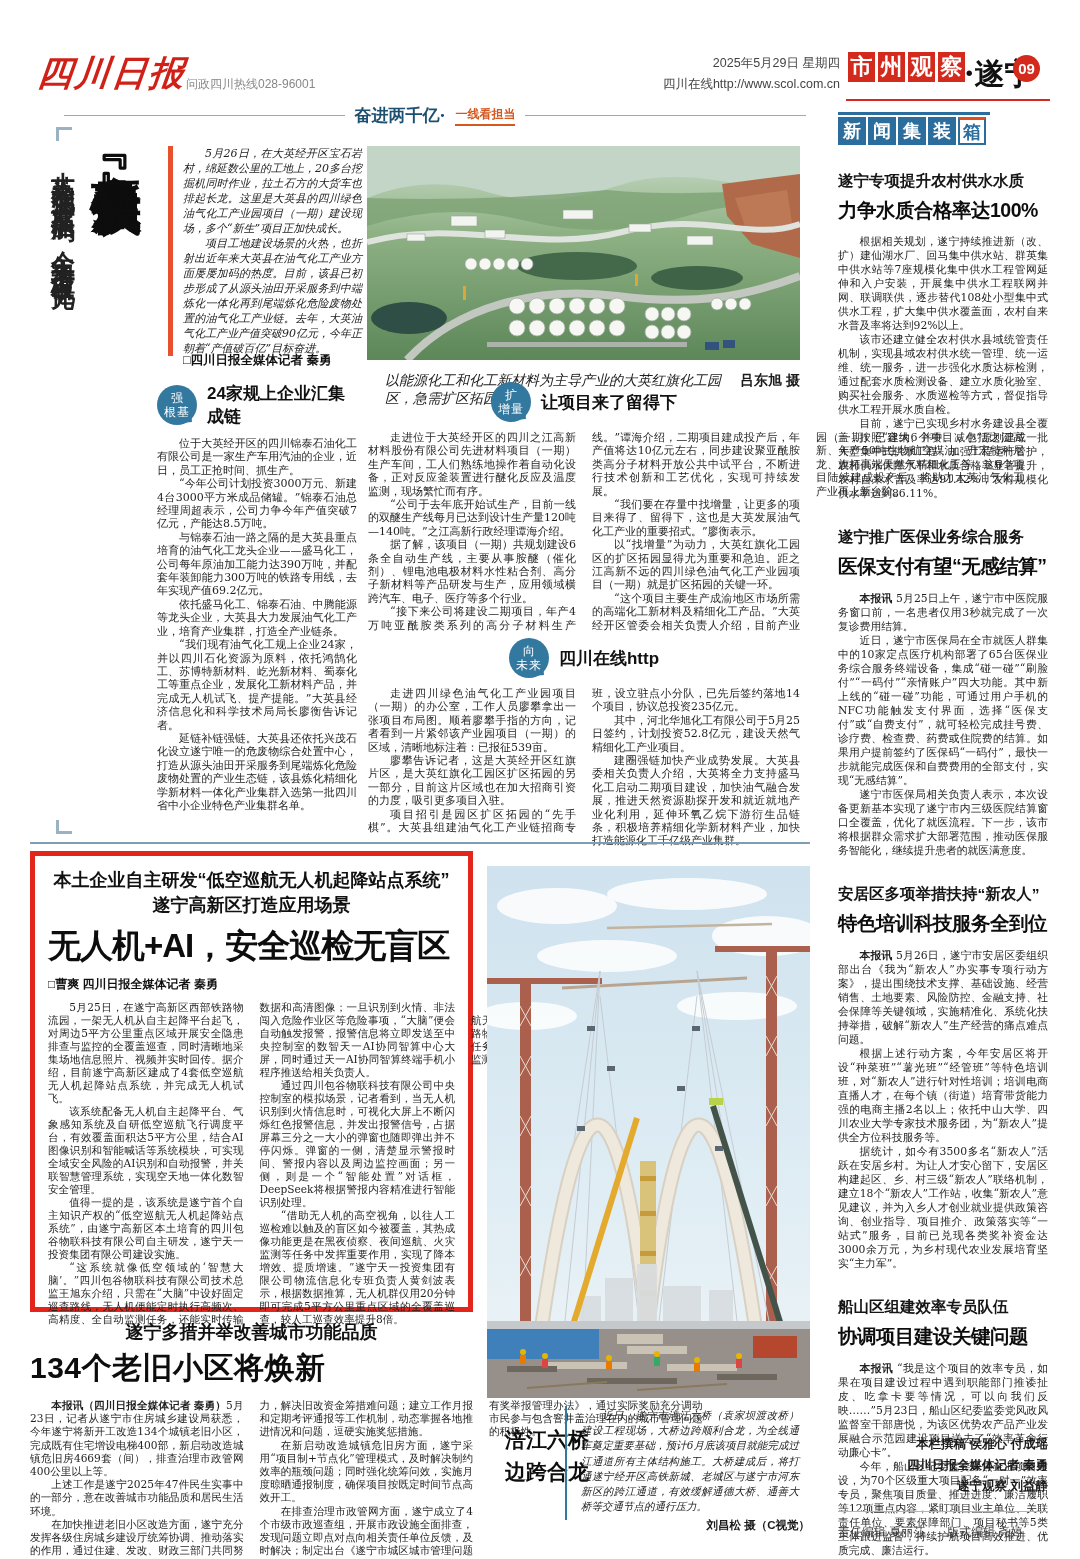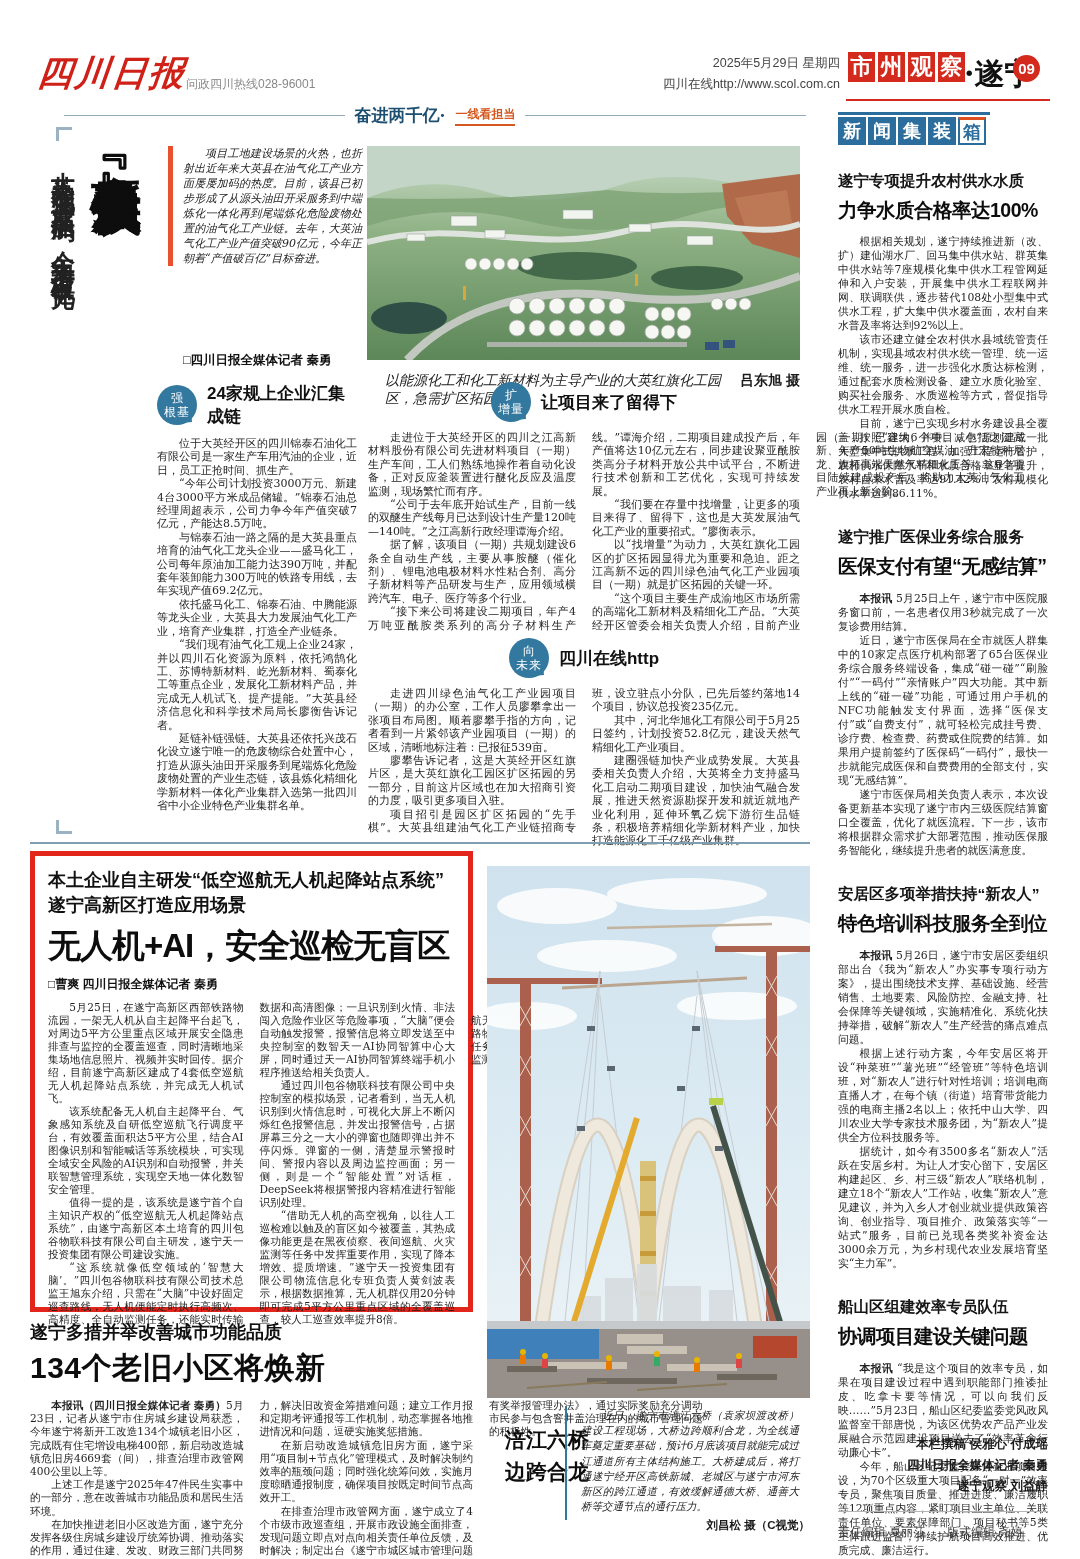--- a/index.html
+++ b/index.html
@@ -60,21 +60,21 @@
   .cols2{column-count:2;column-gap:16px;column-fill:auto;}
   #sec2-body{height:202px;}
   #sec3-body{height:168px;}
   .sec2-head{justify-content:center;}
 
   .main-divider{position:absolute;left:30px;top:842px;width:780px;height:2px;background:#7e9fb3;}
 
   
   .dronebox{position:absolute;left:30px;top:851px;width:443px;height:461px;border:5px solid #e2261c;
             padding:12px 13px 10px 13px;background:#fff;}
-  .kicker{font-size:18px;font-weight:600;color:#111;line-height:25px;}
+  .kicker{font-size:18px;font-weight:600;color:#111;line-height:25px;text-align:center;}
   .drone-headline{font-size:33px;font-weight:900;color:#0d0d0d;letter-spacing:-1px;margin:6px 0 7px 0;}
   .byline{font-size:12px;font-weight:bold;margin-bottom:8px;color:#111;}
   #drone-body{height:333px;font-size:10.6px;line-height:13px;}
 
   
   .renewal{position:absolute;left:30px;top:1320px;width:443px;}
   .renewal-headline{font-size:30px;font-weight:900;color:#0d0d0d;margin:3px 0 10px 0;letter-spacing:0.5px;}
   #renewal-body{height:168px;font-size:10.6px;line-height:13.2px;}
 
   
@@ -130,20 +130,21 @@
     <span class="banner-t2" data-name="banner-subtitle">一线看担当</span>
     <span class="rule" data-name="banner-rule-right"></span>
   </div>
 
   <div class="corner tl" data-name="corner-bracket"></div>
   <div class="corner bl" data-name="corner-bracket"></div>
   <div class="subtitle-v sans" data-name="main-article-subtitle">大英为油气化工产业发展加码，今年力争产值破百亿元</div>
   <div class="headline-v sans" data-name="main-article-headline">多个『新生』项目加快成长</div>
 
   <div class="intro" data-name="main-article-intro">
+      <p class="intro-p" data-name="paragraph">5月26日，在大英经开区宝石岩村，绵延数公里的工地上，20多台挖掘机同时作业，拉土石方的大货车也排起长龙。这里是大英县的四川绿色油气化工产业园项目（一期）建设现场，多个“新生”项目正加快成长。</p>
       <p class="intro-p" data-name="paragraph">项目工地建设场景的火热，也折射出近年来大英县在油气化工产业方面屡屡加码的热度。目前，该县已初步形成了从源头油田开采服务到中端炼化一体化再到尾端炼化危险废物处置的油气化工产业链。去年，大英油气化工产业产值突破90亿元，今年正朝着“产值破百亿”目标奋进。</p>
     </div>
   <div class="reporter sans" data-name="main-article-reporter">□四川日报全媒体记者 秦勇</div>
 
   <div class="photo1" data-name="industrial-park-photo">
     <svg width="433" height="214" viewBox="0 0 433 214" xmlns="http://www.w3.org/2000/svg">
       <defs>
         <linearGradient id="pg" x1="0" y1="0" x2="0" y2="1">
           <stop offset="0" stop-color="#ccdccb"></stop>
             <stop offset="0.4" stop-color="#8fb285"></stop>

